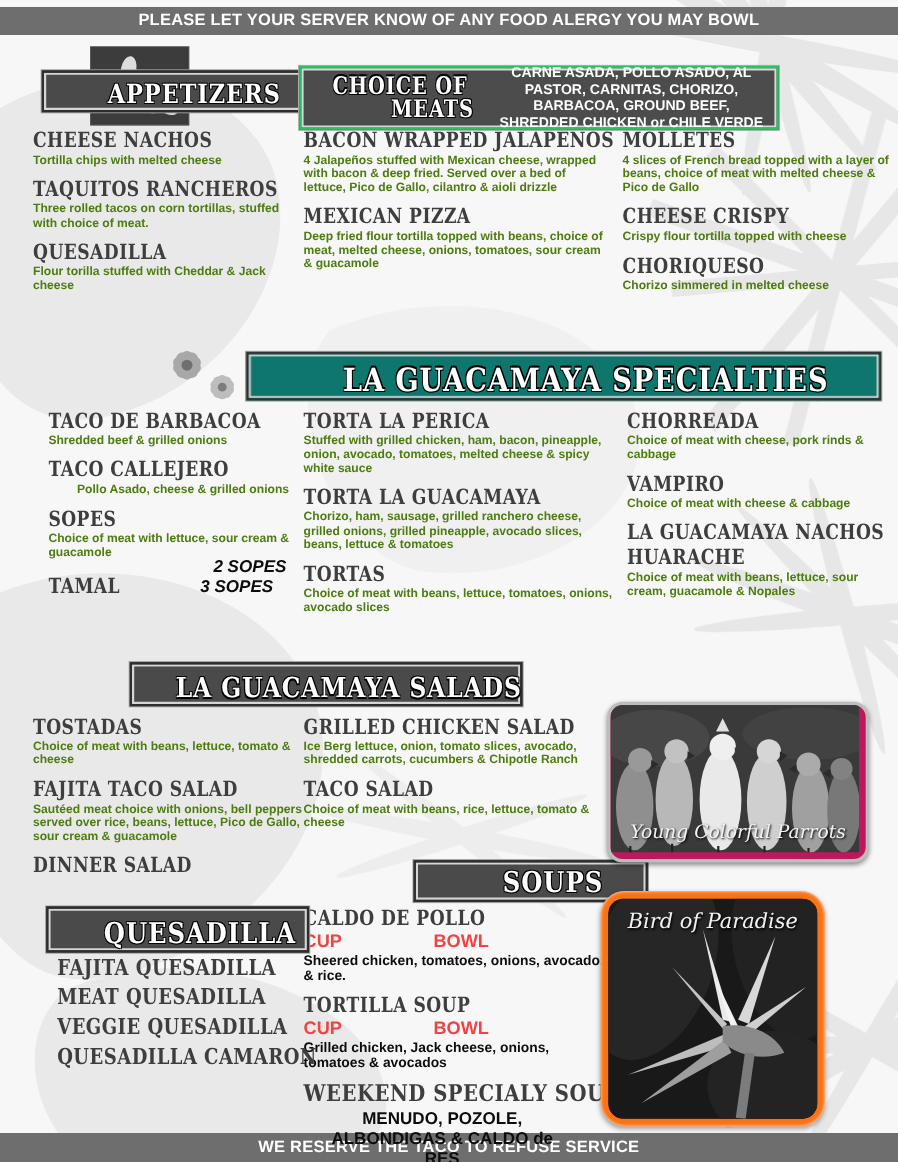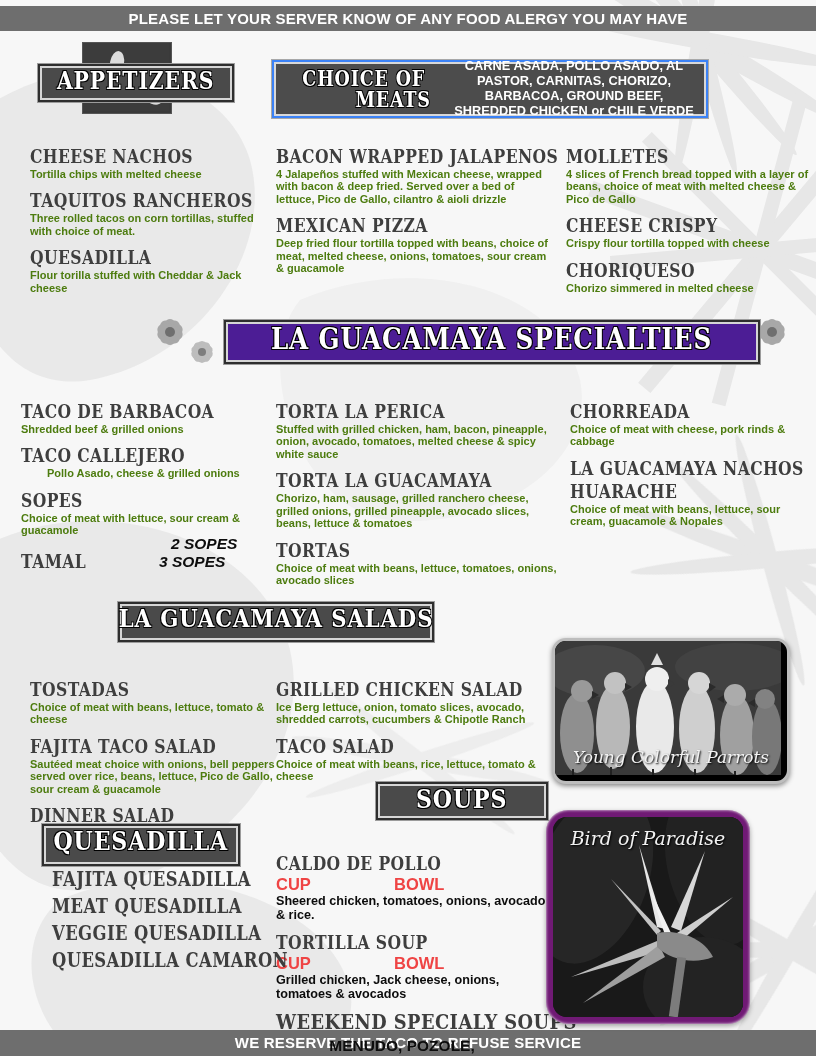--- a/index.html
+++ b/index.html
@@ -16,72 +16,72 @@
     background:#6e6e6e; color:#ffffff; font-weight:bold;
     font-size:15px; line-height:25px; text-align:center; letter-spacing:.2px;
   }
   .notice-top { top:6px; }
   .notice-bottom { bottom:0; height:26px; line-height:26px; }
 
   
   .hdr-box {
     position:absolute; background:#4a4a4a; border:2px solid #2e2e2e;
     box-shadow: inset 0 0 0 2px #d6d6d6, 0 0 0 1px #9c9c9c;
-    display:flex; align-items:flex-start; justify-content:center; z-index:3;
+    display:flex; align-items:flex-end; justify-content:center; z-index:3;padding-left:41px;
   }
   .hdr-text {
     font-family:"DejaVu Serif", serif; font-weight:700; color:#ffffff;
     letter-spacing:1px; white-space:nowrap; transform:scaleX(.85);
     text-shadow:1px 1px 0 #000,-1px -1px 0 #000,1px -1px 0 #000,-1px 1px 0 #000;
   }
 
   
   .mname {
     font-family:"DejaVu Serif", serif; font-weight:700; color:#3e3e3e;
     margin:0 0 1px 0; font-size:19px; letter-spacing:.5px; white-space:nowrap;
     transform:scaleX(.82); transform-origin:left center;
   }
   .mdesc {
     font-weight:700; color:#4d7c0f; font-size:11px; line-height:1.13;
     margin:0 0 9px 0;
   }
-  .col { position:absolute; z-index:2;margin-top:28px; }
+  .col { position:absolute; z-index:2; }
 
   .indent { padding-left:26px; }
 
   .sopes-sizes { margin:-4px 0 0 138px; font-weight:700; font-size:15.5px; color:#0c0c0c; line-height:1.2;font-style:italic; }
   .sopes-sizes .s2 { padding-left:12px; }
   .tamal-pullup { margin-top:-22px; }
 
   
   .com-box {
     position:absolute; left:272px; top:60px; width:436px; height:58px;
-    background:#4c4c4c; border:2px solid #3b82f6;
+    background:#4c4c4c; border:2px solid #22c55e;
     box-shadow: inset 0 0 0 2px #d8d8d8, 0 0 0 1px #a8a8a8;
     display:flex; align-items:center; z-index:3; box-sizing:border-box; padding:3px 8px;
   }
   .com-title { width:158px; text-align:right; line-height:.95; }
   .com-title .hdr-text { font-size:22px; display:inline-block; transform:scaleX(.8); }
   .com-text { flex:1; color:#fff; font-weight:700; font-size:12.8px; line-height:1.17; padding-left:10px;text-align:center; }
 
   
   .flower-photo {
     position:absolute; left:82px; top:42px; width:88px; height:70px;
     background:#3a3a3a; z-index:2; border:1px solid #555;
   }
 
   
   .photo-frame { position:absolute; overflow:hidden; z-index:4; }
   .parrots-frame {
     left:552px; top:638px; width:232px; height:140px; border-radius:14px;
-    border:3px solid #bdbdbd; background:#000000; box-shadow:0 2px 5px rgba(0,0,0,.45);
+    border:3px solid #bdbdbd; background:#be185d; box-shadow:0 2px 5px rgba(0,0,0,.45);
   }
   .bird-outer {
     position:absolute; left:546px; top:810px; width:204px; height:214px;
-    background:#701a75; border-radius:22px; box-shadow:0 2px 5px rgba(0,0,0,.35), inset 0 0 3px #fff;
+    background:#f97316; border-radius:22px; box-shadow:0 2px 5px rgba(0,0,0,.35), inset 0 0 3px #fff;
     padding:7px; box-sizing:border-box; z-index:4;
   }
   .bird-inner { width:100%; height:100%; border-radius:14px; background:#181818; overflow:hidden; position:relative; }
   .photo-caption {
     position:absolute; width:100%; text-align:center;
     font-family:"DejaVu Serif", serif; font-style:italic; color:#f2f2f2;
     text-shadow:1px 1px 2px #000; z-index:5;
   }
   .parrots-caption { bottom:14px; font-size:17px; }
   .bird-caption { top:10px; font-size:19px; }
@@ -139,21 +139,21 @@
       </g>
       <g transform="translate(420,760) rotate(10)" opacity=".6">
         <ellipse cx="0" cy="0" rx="130" ry="8"></ellipse>
         <ellipse cx="0" cy="0" rx="120" ry="7" transform="rotate(28)"></ellipse>
         <ellipse cx="0" cy="0" rx="120" ry="7" transform="rotate(-28)"></ellipse>
       </g>
     </g>
   </svg>
 
   <div class="notice-bar notice-top">
-    <span>PLEASE LET YOUR SERVER KNOW OF ANY FOOD ALERGY YOU MAY HAVE</span>
+    <span>PLEASE LET YOUR SERVER KNOW OF ANY FOOD ALERGY YOU MAY BOWL</span>
   </div>
 
   <div class="flower-photo">
     <svg width="86" height="68" viewBox="0 0 86 68">
       <rect width="86" height="68" fill="#3c3c3c"></rect>
       <g fill="#dcdcdc">
         <ellipse cx="34" cy="20" rx="7" ry="12" transform="rotate(10 34 20)"></ellipse>
         <ellipse cx="24" cy="30" rx="7" ry="12" transform="rotate(80 24 30)"></ellipse>
         <ellipse cx="44" cy="30" rx="7" ry="12" transform="rotate(-70 44 30)"></ellipse>
         <ellipse cx="28" cy="42" rx="7" ry="12" transform="rotate(150 28 42)"></ellipse>
@@ -252,25 +252,25 @@
       <g transform="translate(28,46)" fill="#bdbdbd">
         <ellipse rx="7" ry="11"></ellipse>
           <ellipse rx="7" ry="11" transform="rotate(72)"></ellipse>
           <ellipse rx="7" ry="11" transform="rotate(144)"></ellipse>
           <ellipse rx="7" ry="11" transform="rotate(216)"></ellipse>
           <ellipse rx="7" ry="11" transform="rotate(288)"></ellipse>
         <circle r="4" fill="#7d7d7d"></circle>
       </g>
     </g>
   </svg>
-  <div class="hdr-box" style="left:224px; top:320px; width:532px; height:40px; background:#4c1d95;">
+  <div class="hdr-box" style="left:224px; top:320px; width:532px; height:40px; background:#0f766e;">
     <span class="hdr-text" style="font-size:29px;">LA GUACAMAYA SPECIALTIES</span>
   </div>
 
-  <div class="col" style="left:21px; top:372px; width:248px;">
+  <div class="col" style="left:44px; top:372px; width:248px;">
     <div>
       <h3 class="mname">TACO DE BARBACOA</h3>
       <p class="mdesc">Shredded beef &amp; grilled onions</p>
     </div>
     <div>
       <h3 class="mname">TACO CALLEJERO</h3>
       <p class="mdesc indent">Pollo Asado, cheese &amp; grilled onions</p>
     </div>
     <div>
       <h3 class="mname">SOPES</h3>
@@ -297,20 +297,24 @@
     <div>
       <h3 class="mname">TORTAS</h3>
       <p class="mdesc">Choice of meat with beans, lettuce, tomatoes, onions, avocado slices</p>
     </div>
   </div>
 
   <div class="col" style="left:570px; top:372px; width:244px;">
     <div>
       <h3 class="mname">CHORREADA</h3>
       <p class="mdesc">Choice of meat with cheese, pork rinds &amp; cabbage</p>
+    </div>
+    <div>
+      <h3 class="mname">VAMPIRO</h3>
+      <p class="mdesc">Choice of meat with cheese &amp; cabbage</p>
     </div>
     <div>
       <h3 class="mname">LA GUACAMAYA NACHOS</h3>
     </div>
     <div>
       <h3 class="mname">HUARACHE</h3>
       <p class="mdesc">Choice of meat with beans, lettuce, sour cream, guacamole &amp; Nopales</p>
     </div>
   </div>
 

